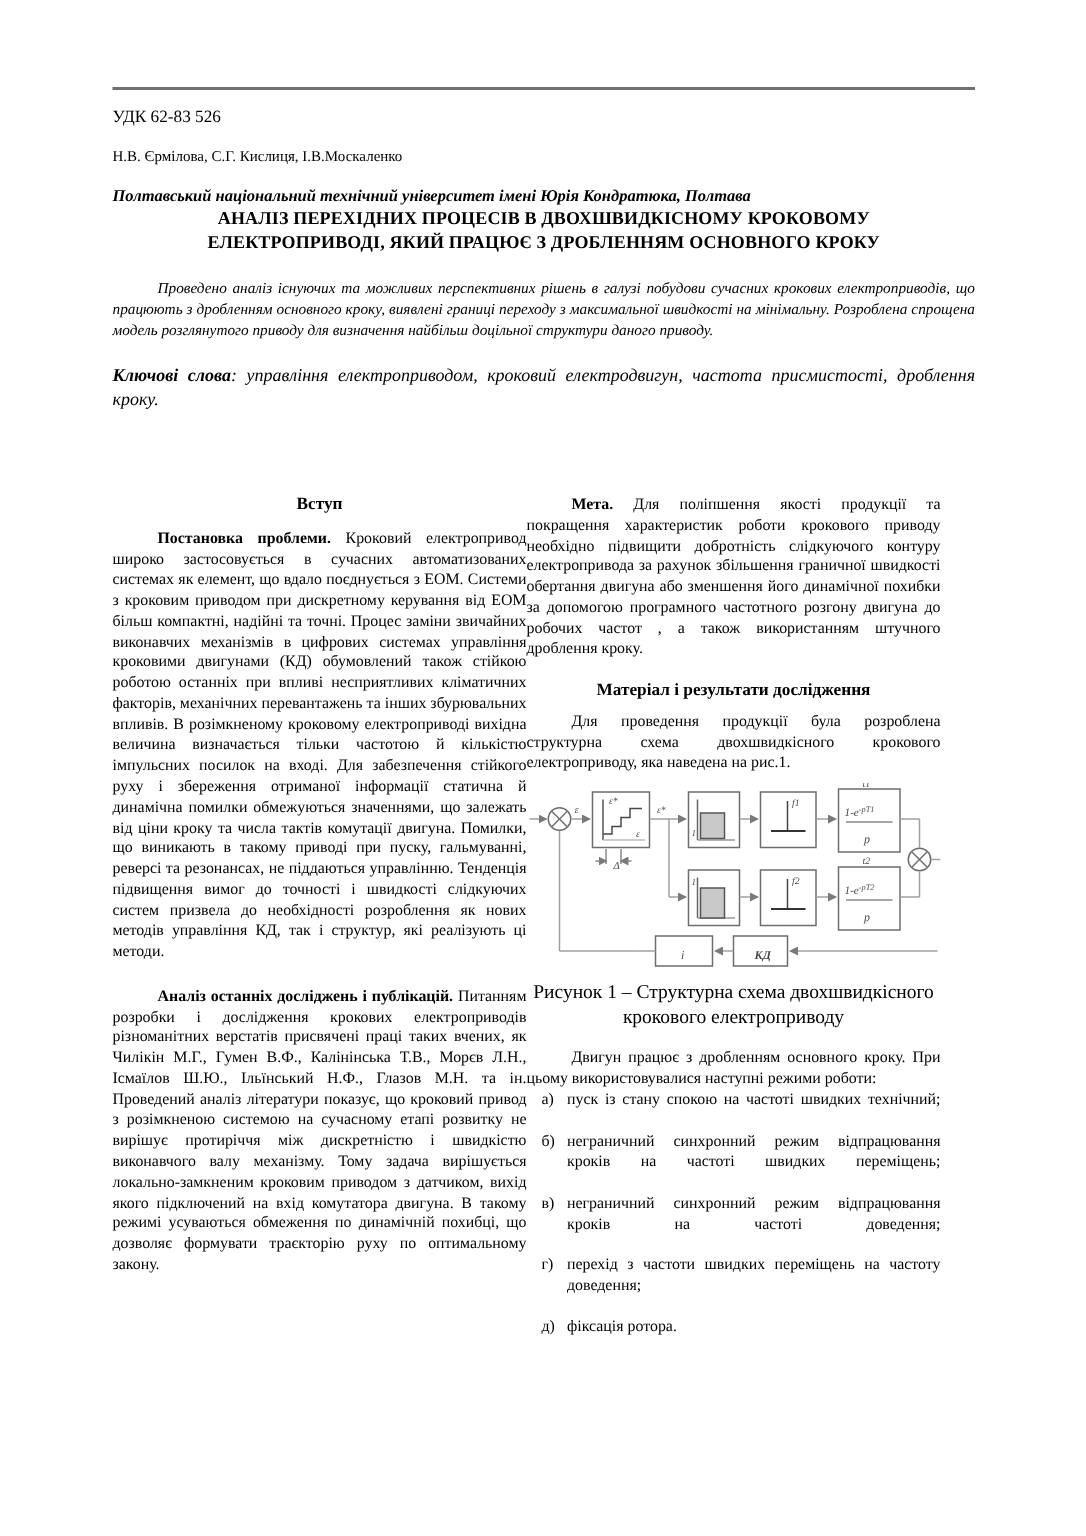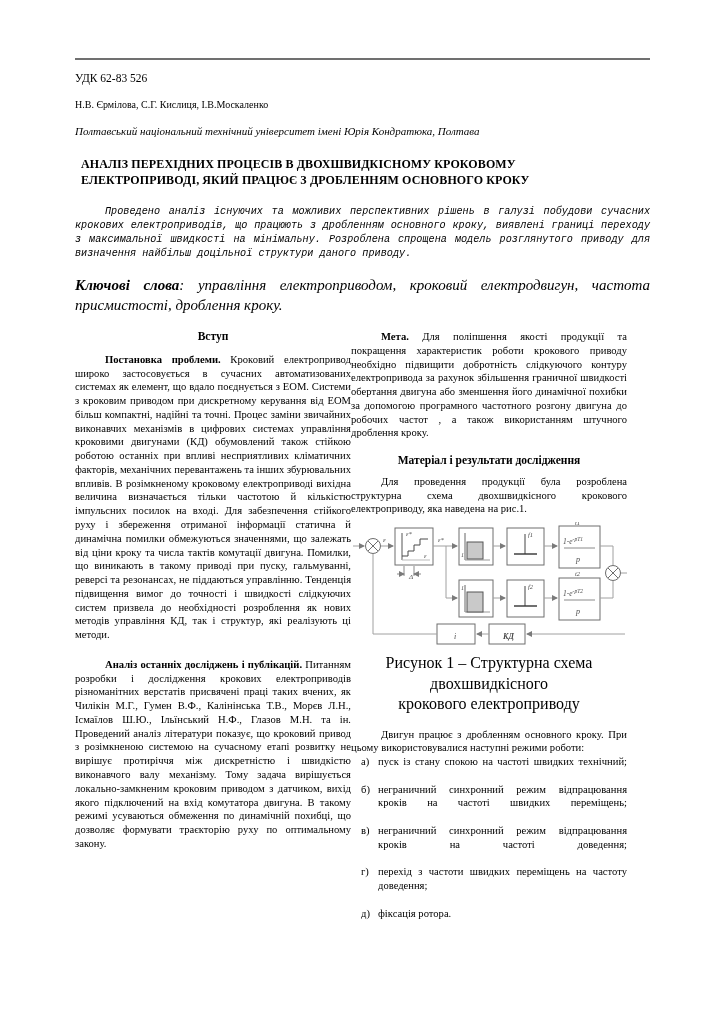--- a/index.html
+++ b/index.html
@@ -49,41 +49,40 @@
   }
   .authors {
     font-size: 10px;
     line-height: 1.2;
     margin-bottom: 14px;
   }
   .affiliation {
     font-size: 11px;
     font-style: italic;
     line-height: 1.2;
-    margin-bottom: 19px;
+    font-weight: bold;
   }
   .title {
     font-size: 12px;
     font-weight: bold;
-    text-align: left;
+    text-align: center;
     line-height: 1.32;
     letter-spacing: .1px;
     margin: 0 6px 16px 6px;
   }
   .abstract {
     font-size: 10.2px;
     font-style: italic;
     text-align: justify;
     line-height: 1.37;
     text-indent: 30px;
     margin-bottom: 14px;
-    font-family: Liberation Mono, monospace;
   }
   .keywords {
-    font-size: 15px;
+    font-size: 12px;
     font-style: italic;
     text-align: justify;
     line-height: 1.37;
     margin-bottom: 10px;
   }
   .keywords b {
     font-weight: bold;
   }
 
   
@@ -121,21 +120,21 @@
   .gap-s { height: 9px; }
   .gap-m { height: 14px; }
 
   
   .figure {
     margin-top: 6px;
     margin-bottom: 4px;
   }
   .figure svg { display: block; margin: 0 auto; }
   .figcaption {
-    font-size: 16px;
+    font-size: 13px;
     text-align: center;
     line-height: 1.28;
     margin-top: 3px;
   }
 
   
   ol.modes {
     list-style: none;
     margin: 0;
     padding: 0 0 0 10px;

